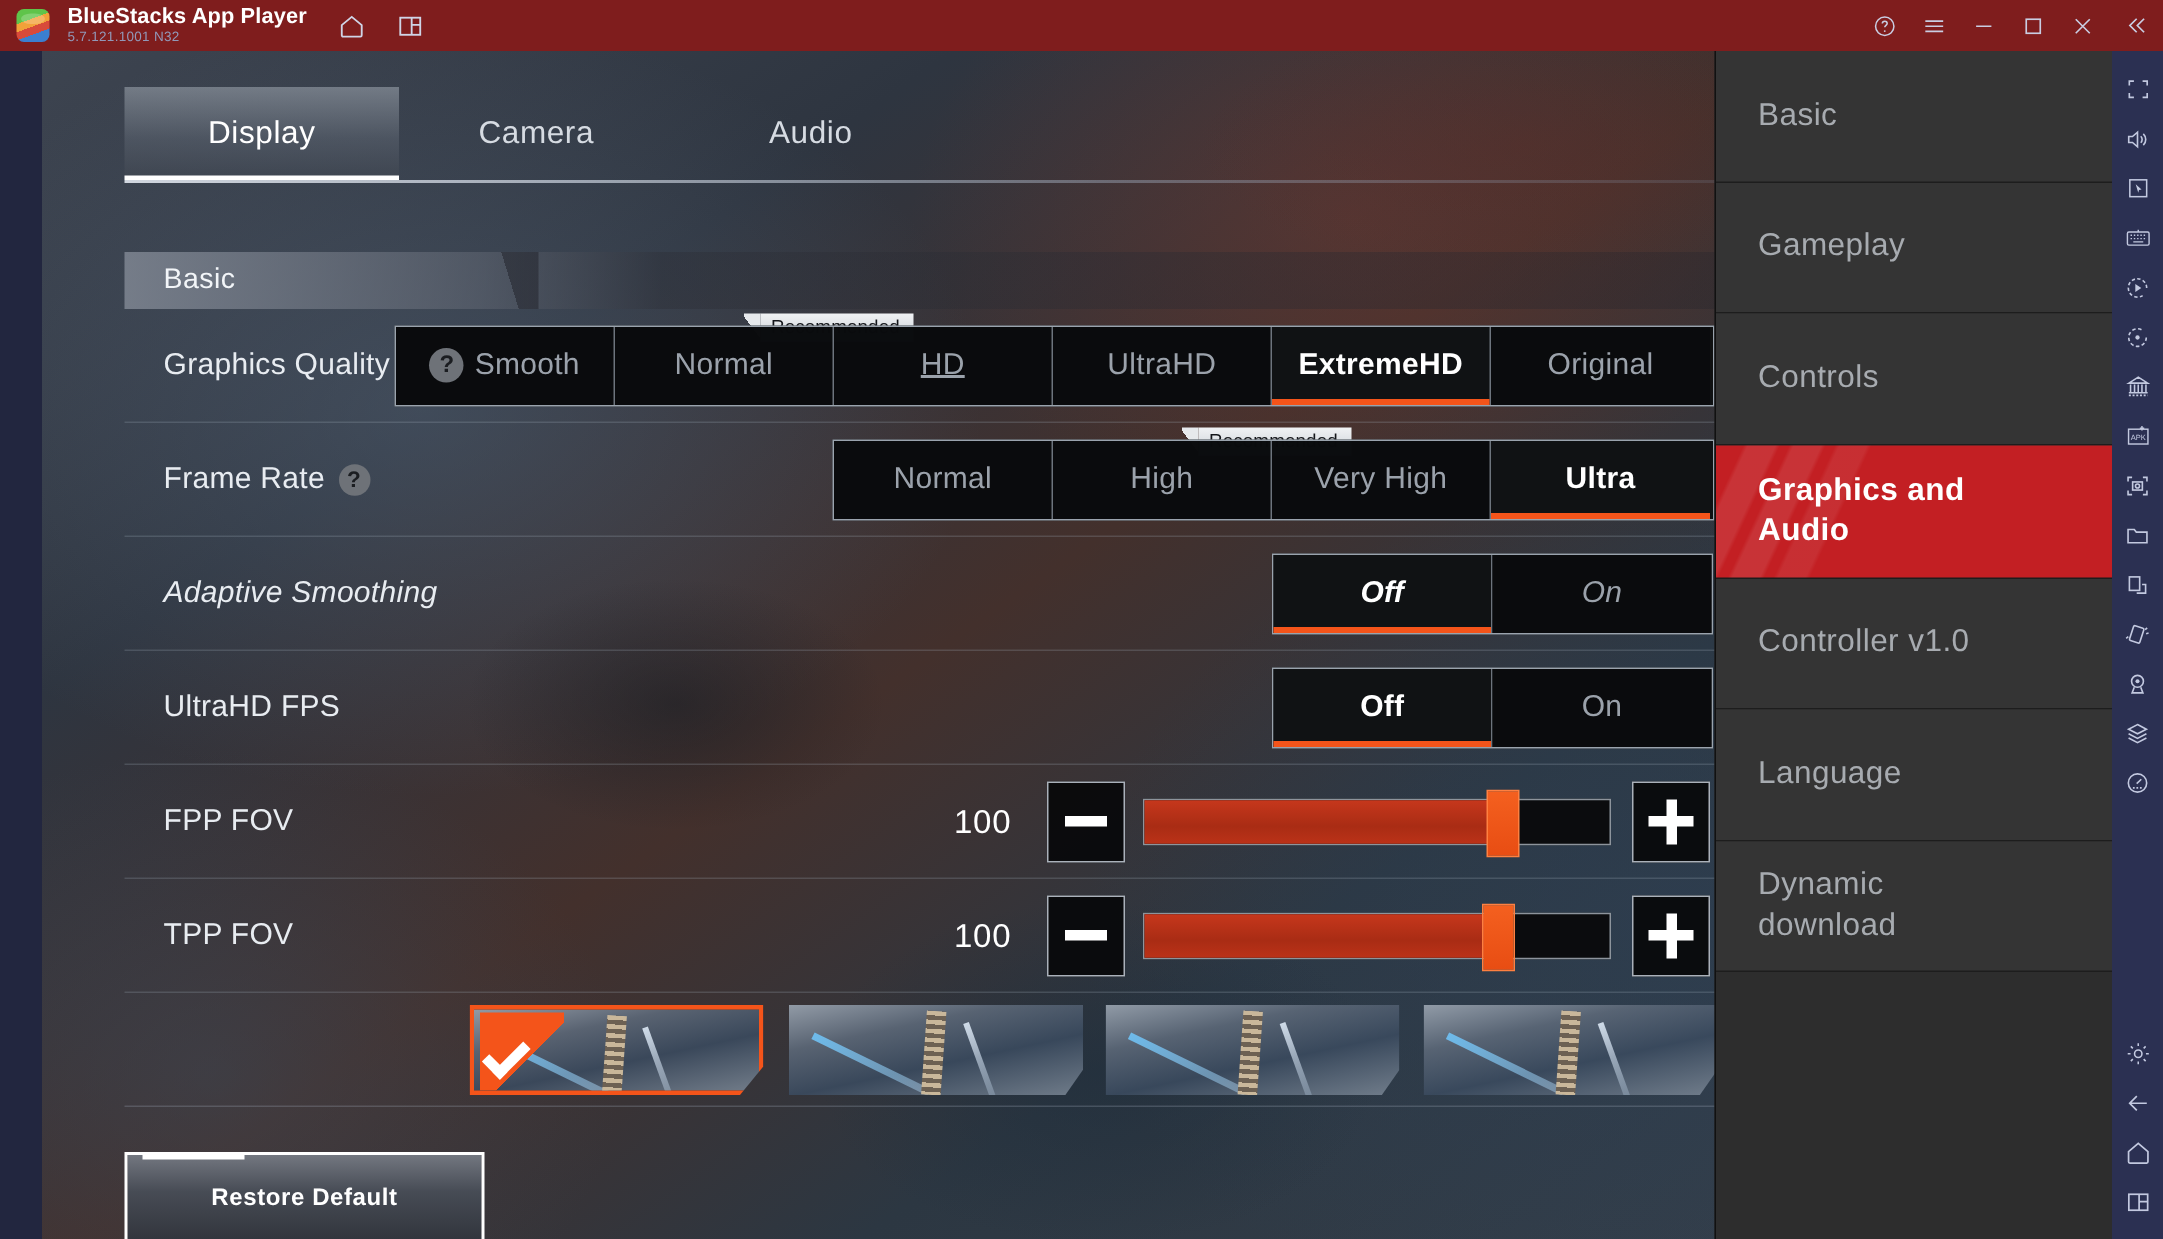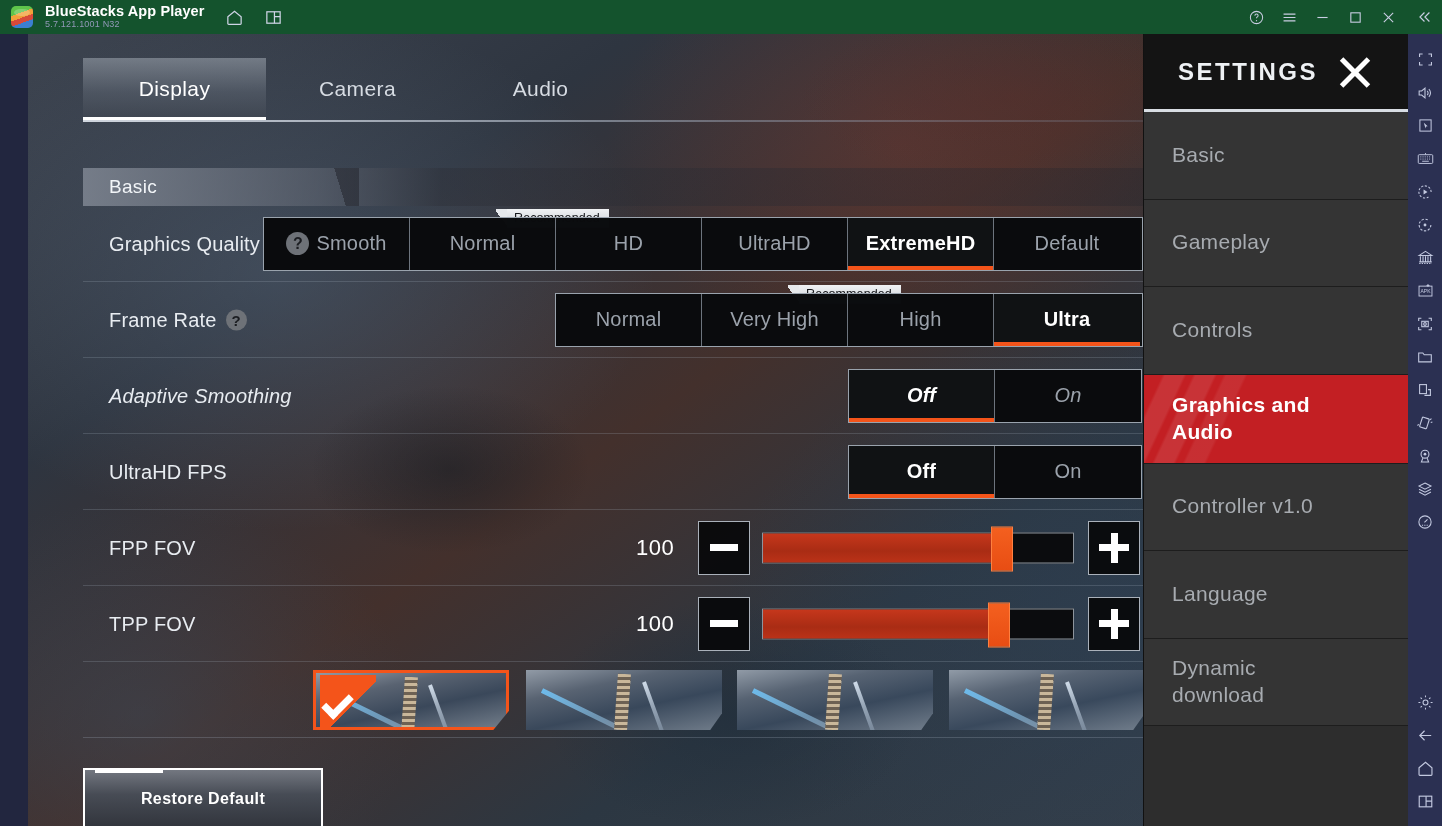--- a/index.html
+++ b/index.html
@@ -7,21 +7,21 @@
     width: 1442px; height: 826px;
     overflow: hidden;
     background: #22263f;
     font-family: "Liberation Sans", sans-serif;
   }
 
   
   #titlebar {
     position: absolute; top: 0; left: 0;
     width: 1442px; height: 34px;
-    background: #14532d;
+    background: #7f1d1d;
     display: flex; align-items: center;
     z-index: 50;
   }
   #bs-logo {
     width: 22px; height: 22px; margin-left: 11px; margin-right: 12px;
     border-radius: 5px;
     background: linear-gradient(160deg,#5fc44a 0%, #5fc44a 34%, #f2a13a 34%, #f2a13a 52%, #d84a3a 52%, #d84a3a 70%, #3c7fd0 70%);
     position: relative; flex: none;
   }
   #bs-logo:after {
@@ -368,37 +368,37 @@
 
     <div class="row" style="top:148px; height:76px;">
       <div class="row-label">Graphics Quality</div>
       <div class="rec-tag" style="left:424px; top:3px;">Recommended</div>
       <div class="seg" style="left:180px; width:880px;">
         <div class="opt with-help" style="width:146px;">
           <span class="qmark">?</span>
           <span>Smooth</span>
         </div>
         <div class="opt" style="width:146px;">Normal</div>
-        <div class="opt" style="width:146px;">HD</div>
+        <div class="opt" style="width:146px;text-decoration:underline;">HD</div>
         <div class="opt" style="width:146px;">UltraHD</div>
         <div class="opt sel" style="width:146px;">ExtremeHD</div>
-        <div class="opt" style="width:146px;">Default</div>
+        <div class="opt" style="width:146px;">Original</div>
       </div>
     </div>
 
     <div class="row" style="top:224px; height:76px;text-align:right;">
       <div class="row-label">
         <span>Frame Rate</span>
         <span class="qmark small">?</span>
       </div>
       <div class="rec-tag" style="left:716px; top:3px;">Recommended</div>
       <div class="seg" style="left:472px; width:588px;">
         <div class="opt" style="width:146px;">Normal</div>
+        <div class="opt" style="width:146px;">High</div>
         <div class="opt" style="width:146px;">Very High</div>
-        <div class="opt" style="width:146px;">High</div>
         <div class="opt sel" style="width:146px;">Ultra</div>
       </div>
     </div>
 
     <div class="row" style="top:300px; height:76px;font-style:italic;">
       <div class="row-label">Adaptive Smoothing</div>
       <div class="seg" style="left:765px; width:294px;">
         <div class="opt sel" style="width:146px;">Off</div>
         <div class="opt" style="width:146px;">On</div>
       </div>
@@ -472,24 +472,20 @@
 
     <div id="restore" style="left:0px; top:710px; width:240px; height:62px;">
       <span>Restore Default</span>
     </div>
 
   </div>
 
 </div>
 
 <div id="rightmenu">
-  <div id="rm-head">
-    <div class="t">SETTINGS</div>
-    <div id="rm-close"></div>
-  </div>
   <div class="rm-item">
     <span class="lbl">Basic</span>
   </div>
   <div class="rm-item">
     <span class="lbl">Gameplay</span>
   </div>
   <div class="rm-item">
     <span class="lbl">Controls</span>
   </div>
   <div class="rm-item active" style="height:89px;">

